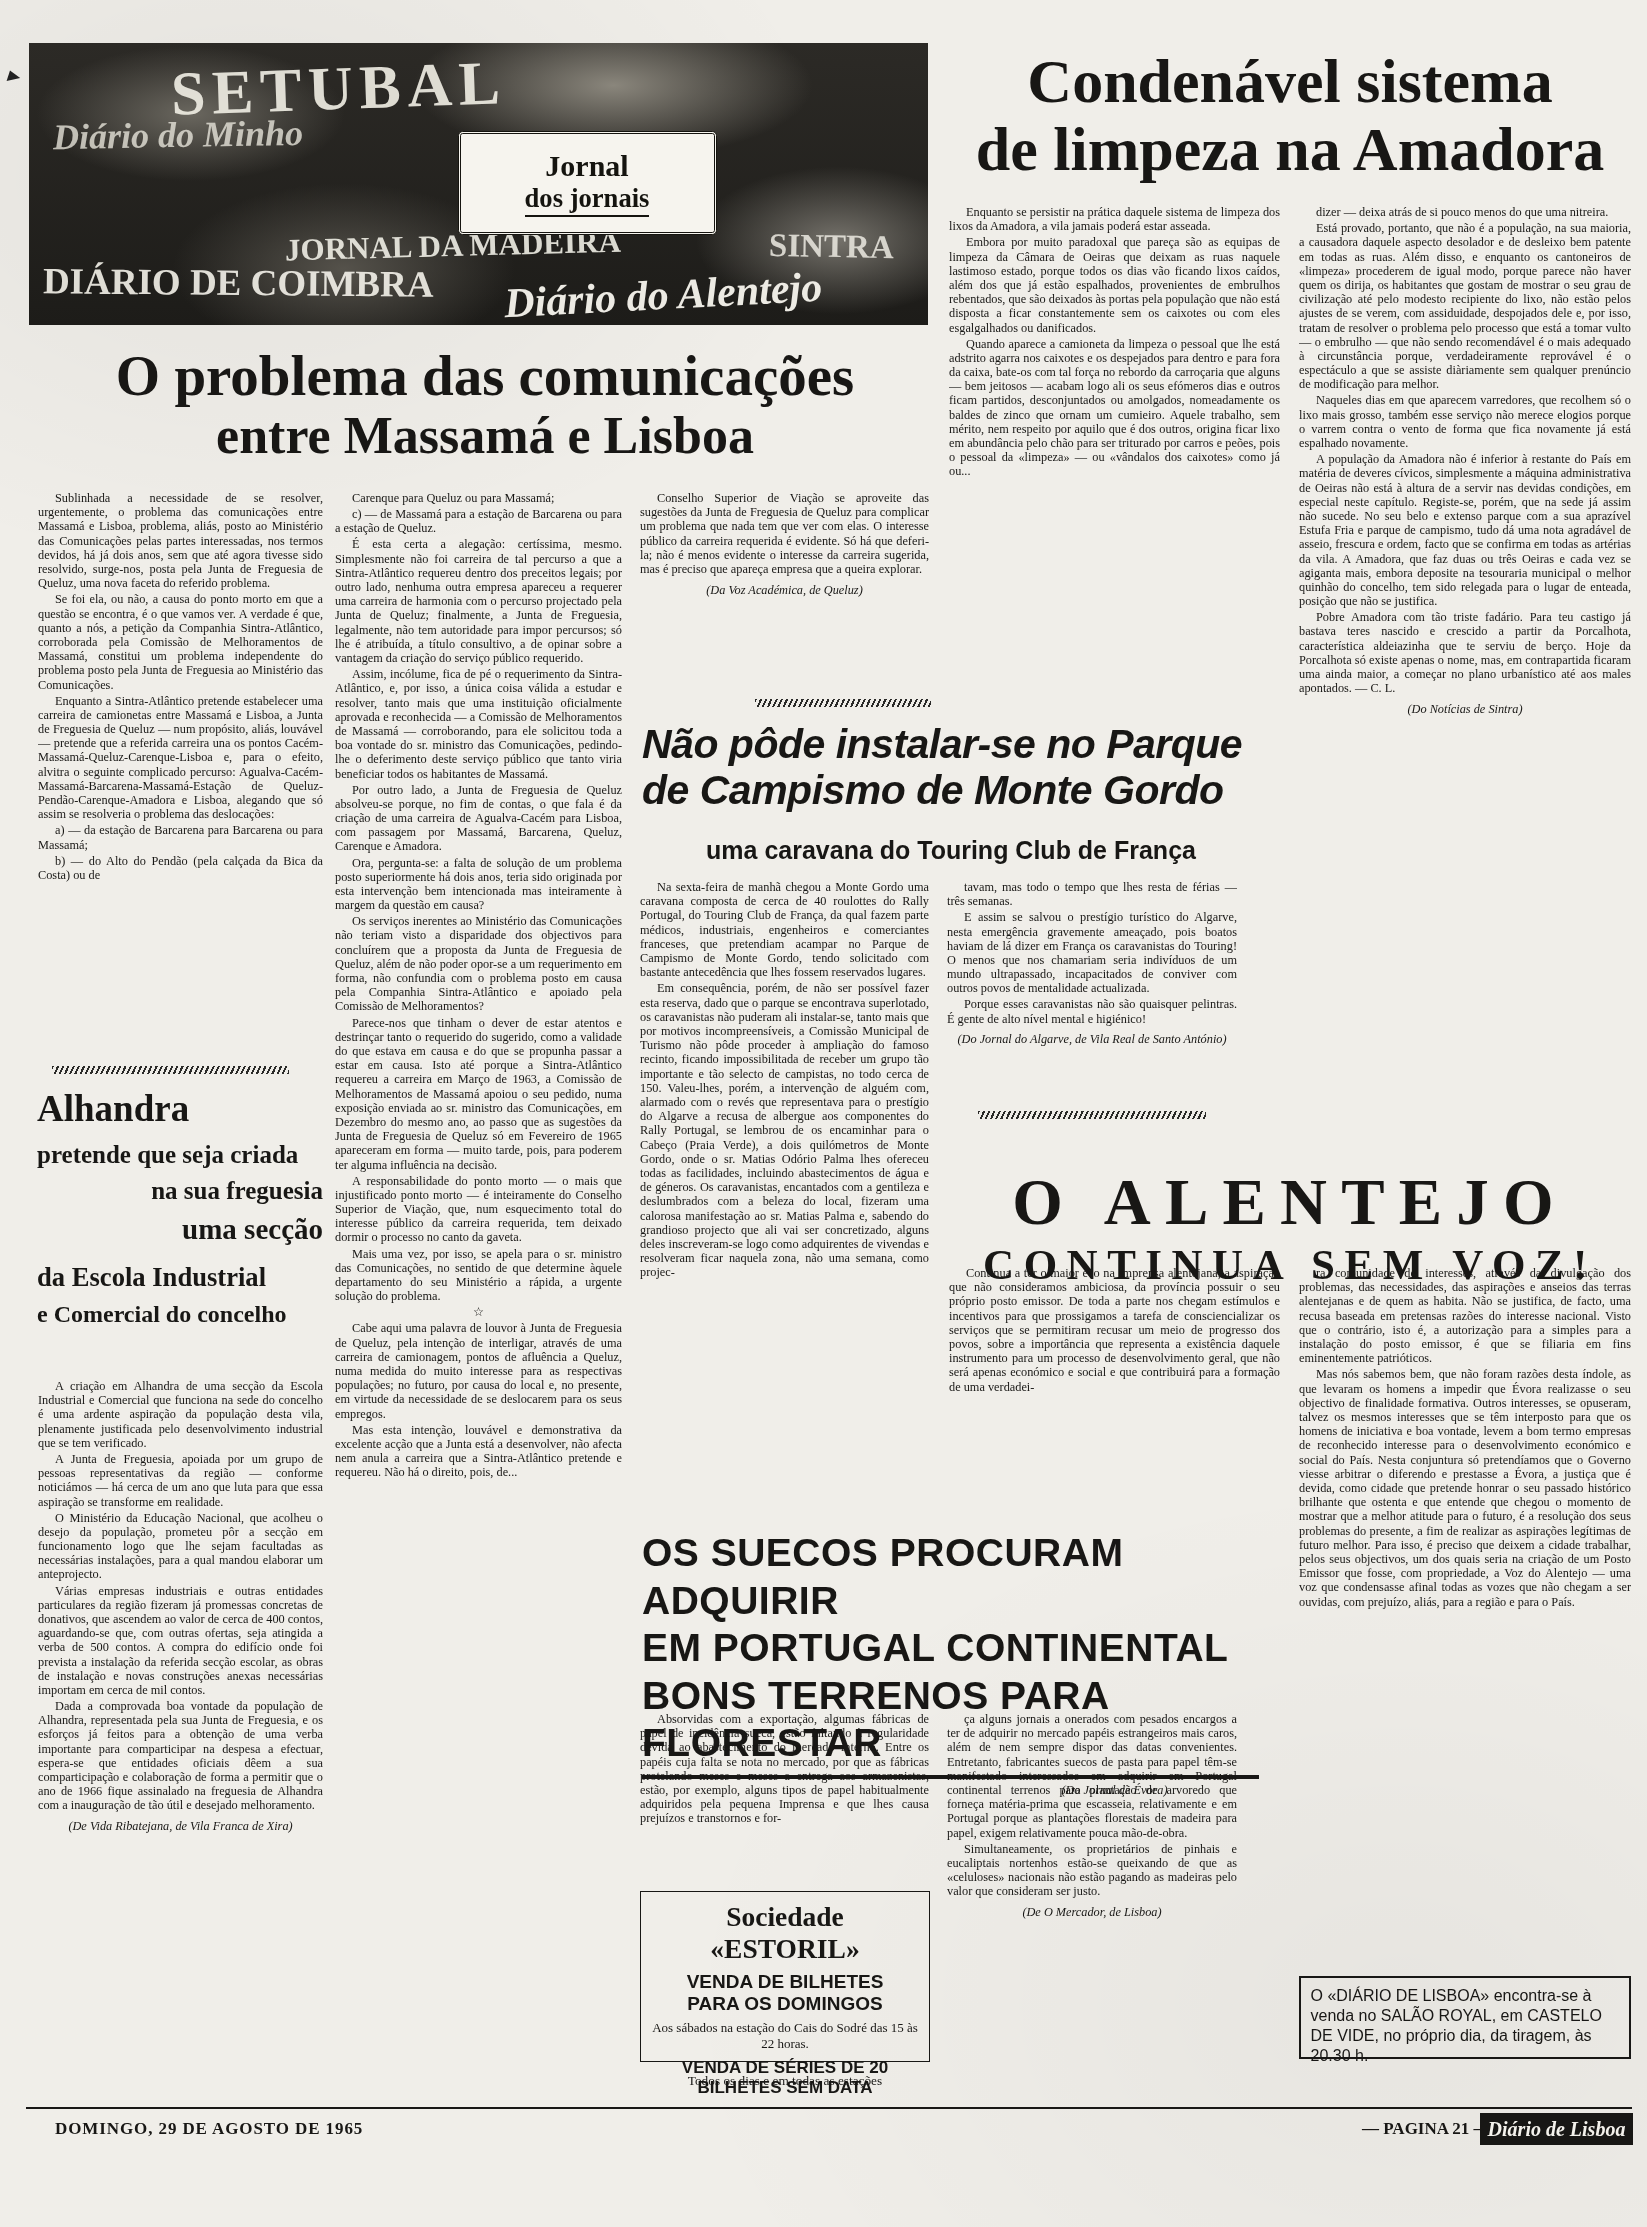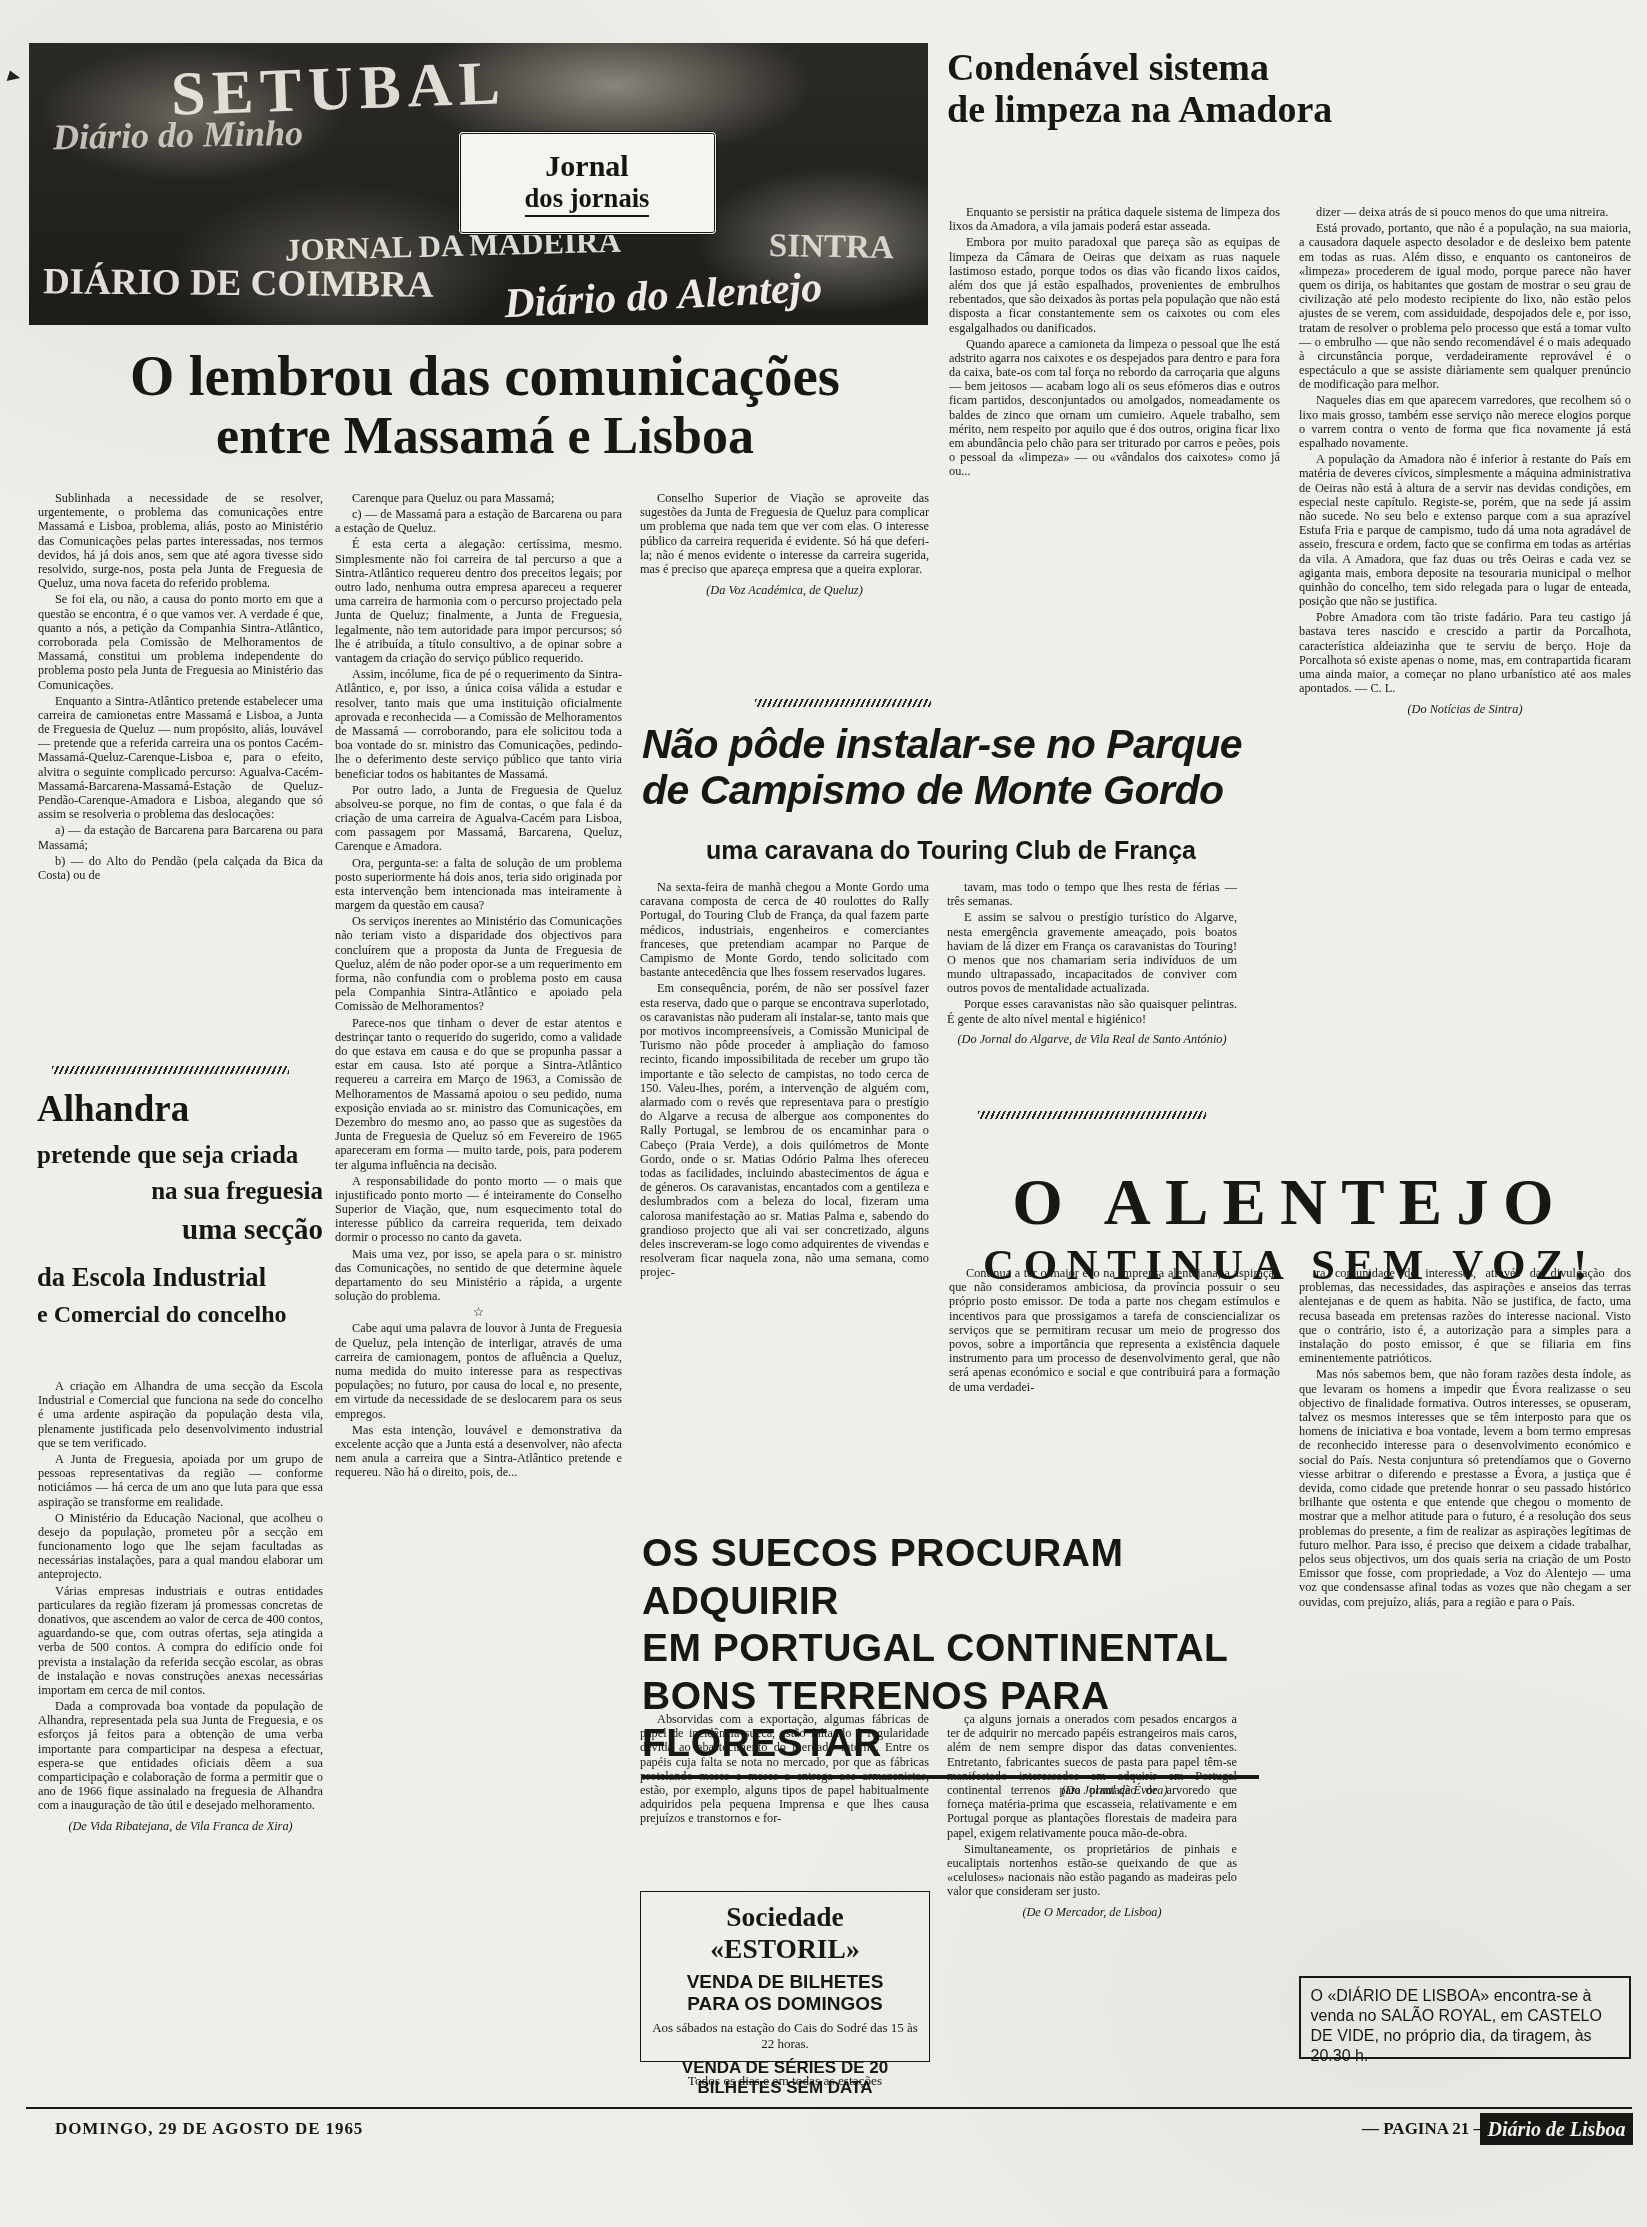--- a/index.html
+++ b/index.html
@@ -39,21 +39,21 @@
     display:flex; flex-direction:column; align-items:center; justify-content:center;
     color:#15140f; text-align:center;
   }
   .jornal-box .l1 { font-size:30px; font-weight:bold; }
   .jornal-box .l2 { font-size:26.6px; font-weight:bold; border-bottom:2.4px solid #15140f; padding-bottom:1.9px; }
   
   .massama-h { left:40px; top:344px; width:890px; text-align:center; }
   .massama-h .l1 { font-size:57px; line-height:1.12; }
   .massama-h .l2 { font-size:52px; line-height:1.08;font-family:Liberation Serif, serif; }
   .amadora-h { left:947px; top:47px; width:686px; }
-  .amadora-h div { font-size:38px; line-height:1.1; }
+  .amadora-h div { font-size:62px; line-height:1.1;text-align:center; }
   .mgordo-h { left:642px; top:722px; width:622px; font-style:italic; }
   .mgordo-h div { font-size:41px; line-height:1.12; letter-spacing:-0.5px; }
   .mgordo-sub { left:664px; top:836px; width:574px; text-align:center; font-size:25px; font-weight:bold; font-family:"Liberation Sans", sans-serif; }
   .alentejo-h { left:947px; top:1124px; width:686px; text-align:center;margin-top:44px; }
   .alentejo-h .l1 { font-size:65px; letter-spacing:14.2px; line-height:1.05; }
   .alentejo-h .l2 { font-size:43px; letter-spacing:9.5px; margin-top:3.8px; }
   .suecos-h { left:642px; top:1529px; width:617px; border-bottom:4.3px solid #181715; padding-bottom:8.5px; }
   .suecos-h div { font-size:39px; line-height:1.22; letter-spacing:0.5px; }
   .alhandra-h { left:37px; top:1086px; width:286px; }
   .alhandra-h .hl { font-weight:bold; line-height:1.25; }
@@ -122,21 +122,21 @@
         <p>dizer — deixa atrás de si pouco menos do que uma nitreira.</p>
         <p>Está provado, portanto, que não é a população, na sua maioria, a causadora daquele aspecto desolador e de desleixo bem patente em todas as ruas. Além disso, e enquanto os cantoneiros de «limpeza» procederem de igual modo, porque parece não haver quem os dirija, os habitantes que gostam de mostrar o seu grau de civilização até pelo modesto recipiente do lixo, não estão pelos ajustes de se verem, com assiduidade, despojados dele e, por isso, tratam de resolver o problema pelo processo que está a tomar vulto — o embrulho — que não sendo recomendável é o mais adequado à circunstância porque, verdadeiramente reprovável é o espectáculo a que se assiste diàriamente sem qualquer prenúncio de modificação para melhor.</p>
         <p>Naqueles dias em que aparecem varredores, que recolhem só o lixo mais grosso, também esse serviço não merece elogios porque o varrem contra o vento de forma que fica novamente já está espalhado novamente.</p>
         <p>A população da Amadora não é inferior à restante do País em matéria de deveres cívicos, simplesmente a máquina administrativa de Oeiras não está à altura de a servir nas devidas condições, em especial neste capítulo. Registe-se, porém, que na sede já assim não sucede. No seu belo e extenso parque com a sua aprazível Estufa Fria e parque de campismo, tudo dá uma nota agradável de asseio, frescura e ordem, facto que se confirma em todas as artérias da vila. A Amadora, que faz duas ou três Oeiras e cada vez se agiganta mais, embora deposite na tesouraria municipal o melhor quinhão do concelho, tem sido relegada para o lugar de enteada, posição que não se justifica.</p>
         <p>Pobre Amadora com tão triste fadário. Para teu castigo já bastava teres nascido e crescido a partir da Porcalhota, característica aldeiazinha que te serviu de berço. Hoje da Porcalhota só existe apenas o nome, mas, em contrapartida ficaram uma ainda maior, a começar no plano urbanístico até aos males apontados. — C. L.</p>
       </div>
     <div class="attr">(Do Notícias de Sintra)</div>
   </div>
 
   <div class="abs massama-h headline-serif">
-    <div class="l1">O lembrou das comunicações</div>
+    <div class="l1">O problema das comunicações</div>
     <div class="l2">entre Massamá e Lisboa</div>
   </div>
   <div class="col" style="left:38px; top:491px; width:285px; height:567px;">
     <div>
         <p>Sublinhada a necessidade de se resolver, urgentemente, o problema das comunicações entre Massamá e Lisboa, problema, aliás, posto ao Ministério das Comunicações pelas partes interessadas, nos termos devidos, há já dois anos, sem que até agora tivesse sido resolvido, surge-nos, posta pela Junta de Freguesia de Queluz, uma nova faceta do referido problema.</p>
         <p>Se foi ela, ou não, a causa do ponto morto em que a questão se encontra, é o que vamos ver. A verdade é que, quanto a nós, a petição da Companhia Sintra-Atlântico, corroborada pela Comissão de Melhoramentos de Massamá, constitui um problema independente do problema posto pela Junta de Freguesia ao Ministério das Comunicações.</p>
         <p>Enquanto a Sintra-Atlântico pretende estabelecer uma carreira de camionetas entre Massamá e Lisboa, a Junta de Freguesia de Queluz — num propósito, aliás, louvável — pretende que a referida carreira una os pontos Cacém-Massamá-Queluz-Carenque-Lisboa e, para o efeito, alvitra o seguinte complicado percurso: Agualva-Cacém-Massamá-Barcarena-Massamá-Estação de Queluz-Pendão-Carenque-Amadora e Lisboa, alegando que só assim se resolveria o problema das deslocações:</p>
         <p>a) — da estação de Barcarena para Barcarena ou para Massamá;</p>
         <p>b) — do Alto do Pendão (pela calçada da Bica da Costa) ou de</p>
       </div>

